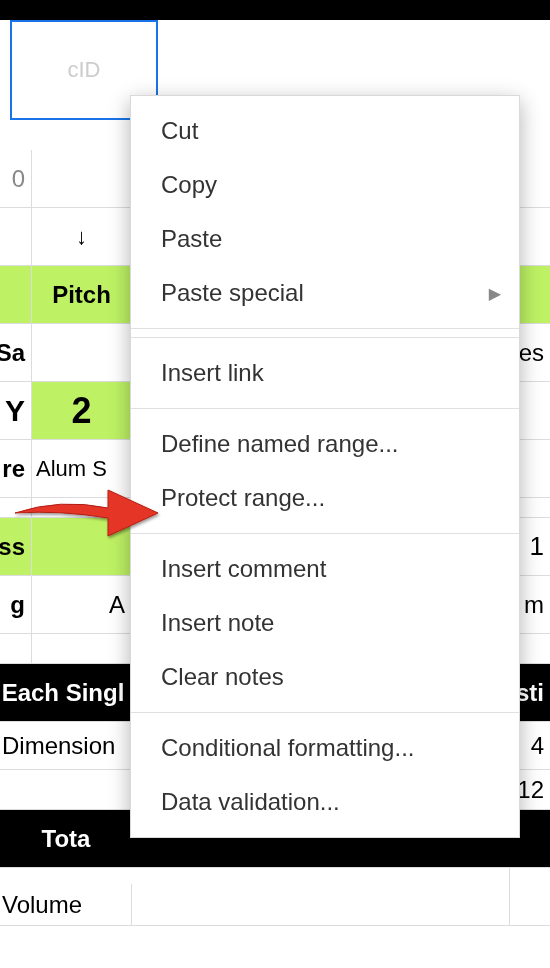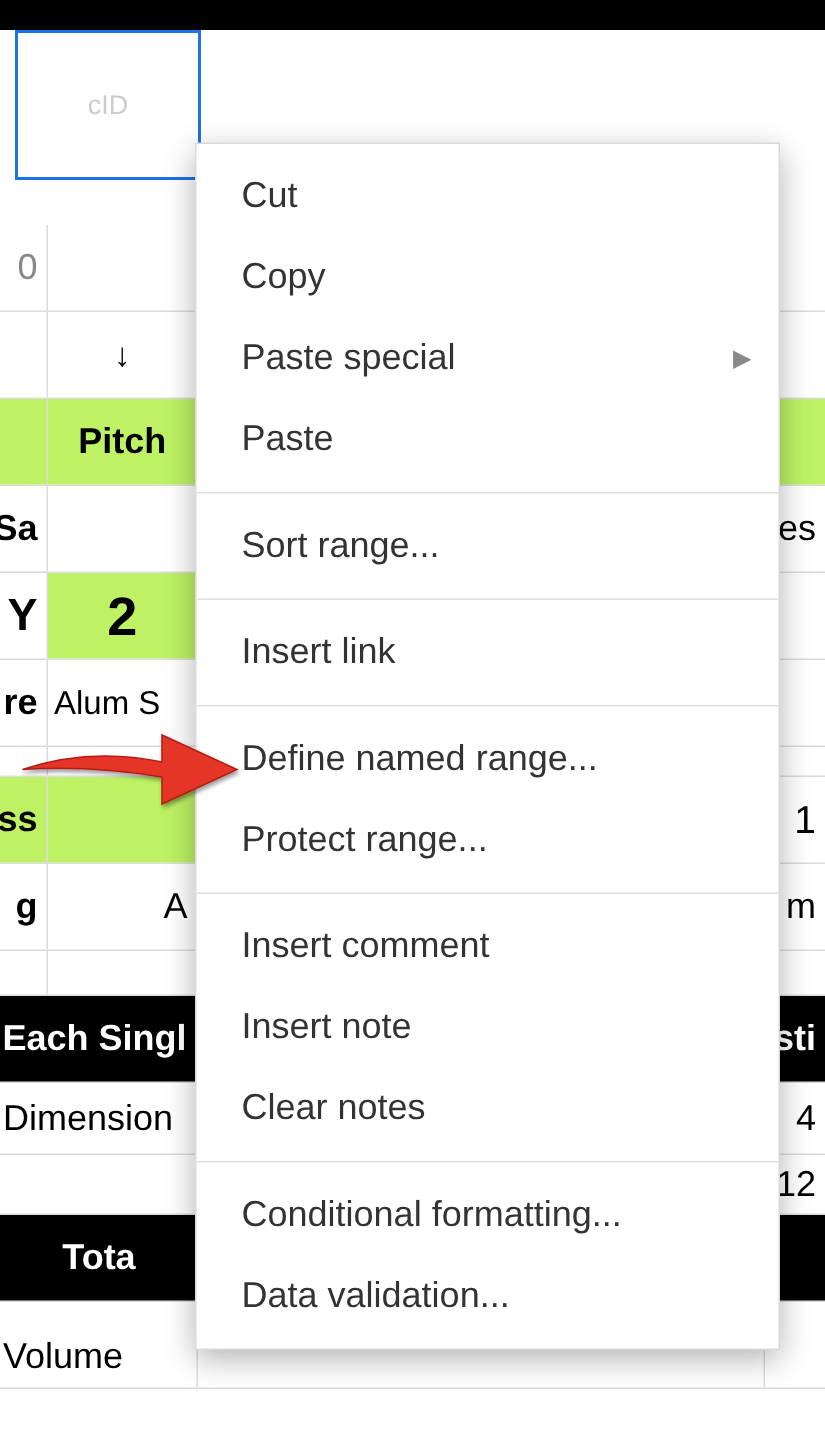--- a/index.html
+++ b/index.html
@@ -17,27 +17,27 @@
       height: 20px;
       width: 100%;
     }
     .selected-cell-wrap {
       position: absolute;
       top: 20px;
       left: 10px;
     }
     .selected-cell {
       border: 2px solid #1a73e8;
-      width: 124px;
+      width: 148px;
       height: 100px;
       display: flex;
       align-items: center;
       justify-content: center;
       color: #ccc;
-      font-size: 18px;
+      font-size: 22px;
       background: #fff;
     }
     .spreadsheet {
       position: absolute;
       top: 150px;
       left: 0;
       width: 100%;
     }
     .srow {
       display: flex;
@@ -222,30 +222,27 @@
 </div>
 
 <div class="ctxmenu">
   <div class="menu-item">
       <span>Cut</span>
     </div>
   <div class="menu-item">
       <span>Copy</span>
     </div>
   <div class="menu-item">
+      <span>Paste</span>
+    </div>
+  <div class="menu-item">
     <span>Paste special</span>
     <span class="submenu-arrow">▶</span>
   </div>
-  <div class="menu-item">
-      <span>Paste</span>
-    </div>
-  <div class="menu-sep"></div>
-  <div class="menu-item">
-      <span>Sort range...</span>
-    </div>
+  <div class="menu-sep"></div>
   <div class="menu-sep"></div>
   <div class="menu-item">
       <span>Insert link</span>
     </div>
   <div class="menu-sep"></div>
   <div class="menu-item">
       <span>Define named range...</span>
     </div>
   <div class="menu-item">
       <span>Protect range...</span>

